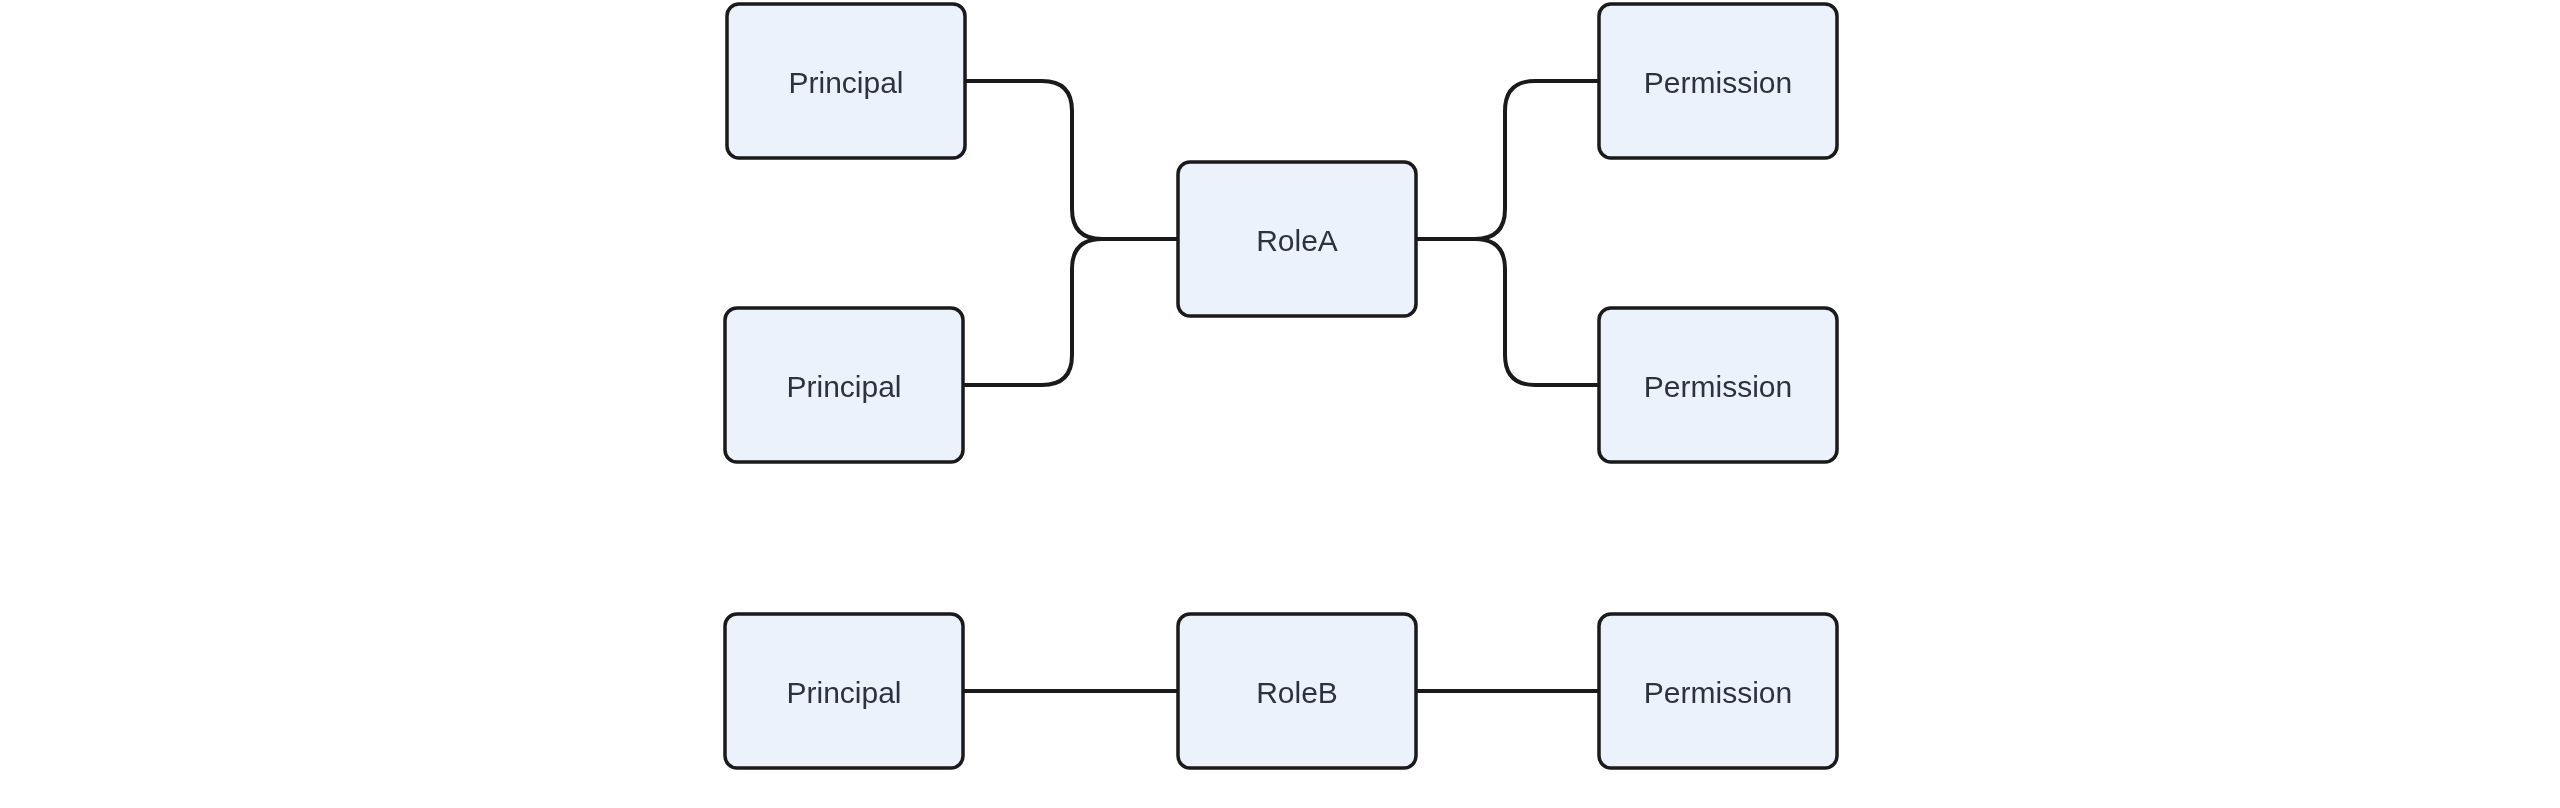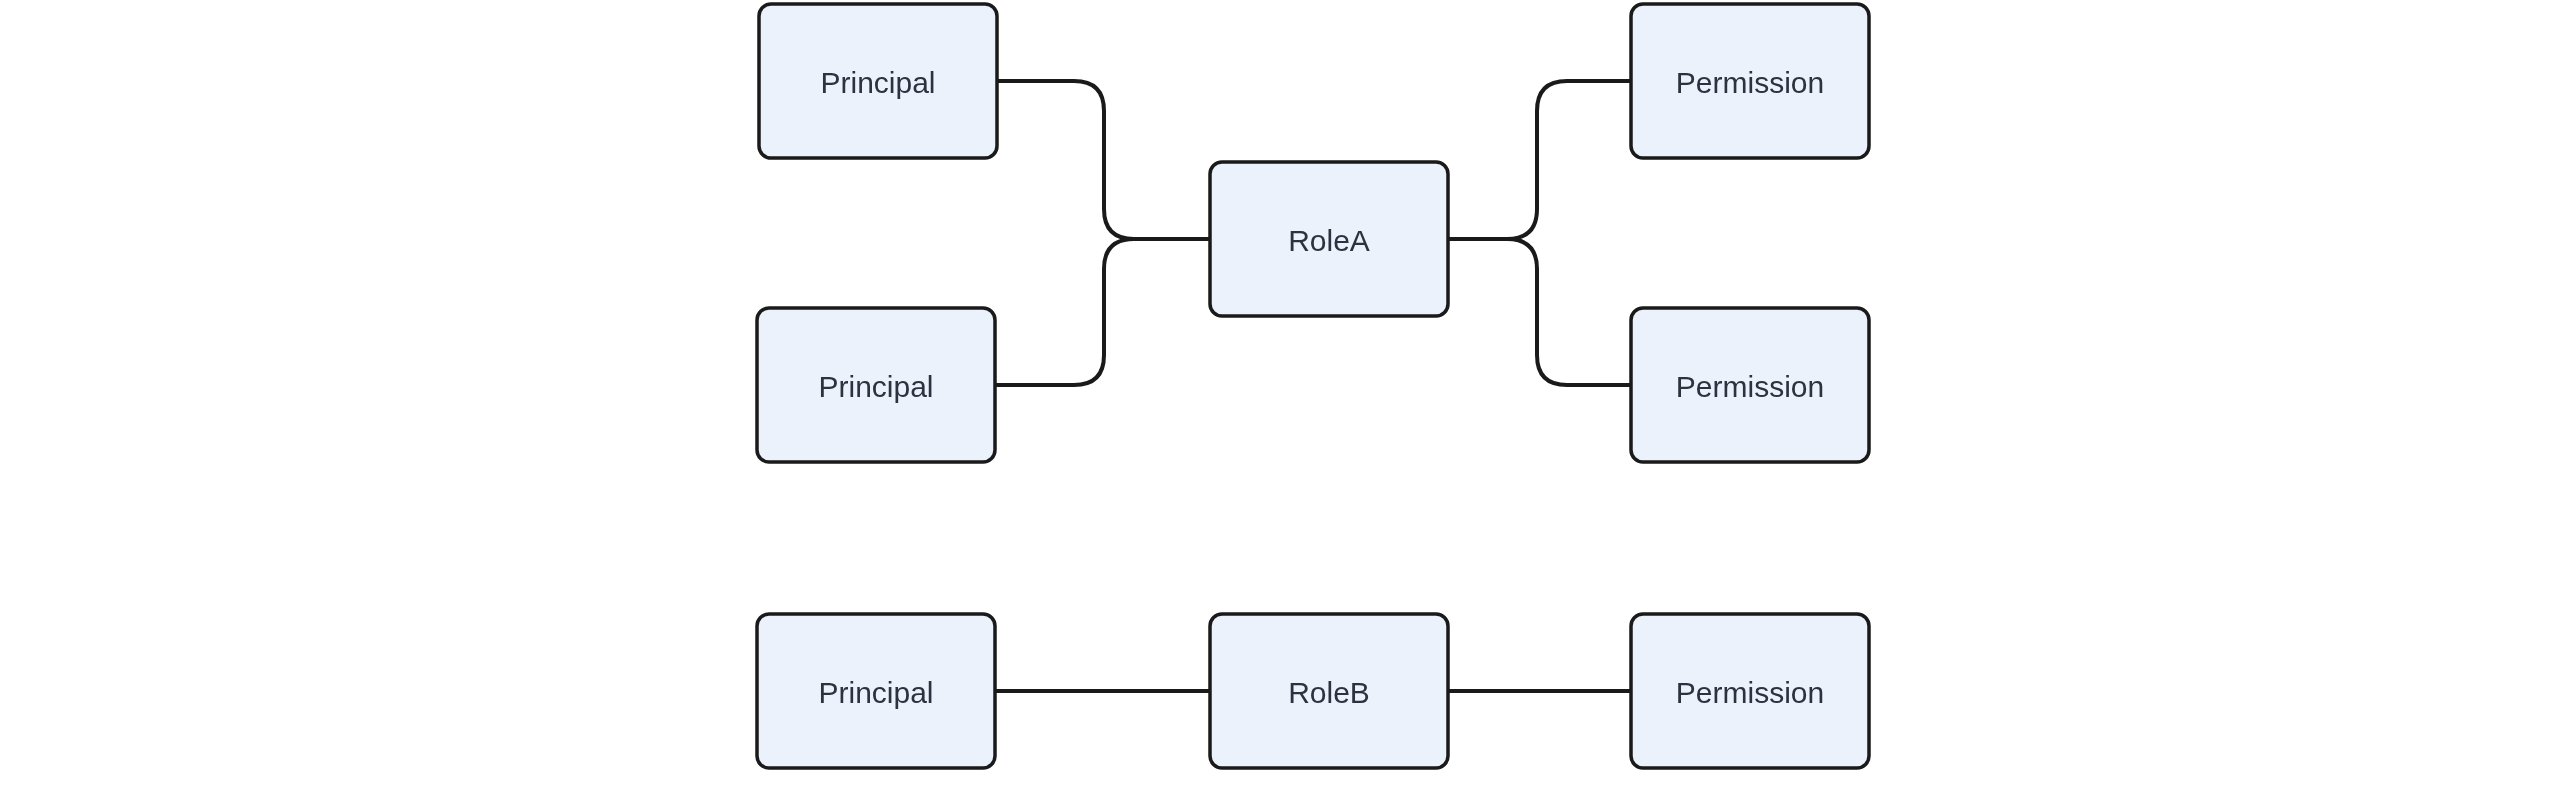--- a/index.html
+++ b/index.html
@@ -11,21 +11,20 @@
   body {
     width: 2560px;
     height: 808px;
     overflow: hidden;
     font-family: "Liberation Sans", sans-serif;
   }
   .diagram-wrap {
     position: relative;
     width: 2408px;
     height: 808px;
-    padding-left: 32px;
   }
   svg.flowchart {
     display: block;
     width: 2560px;
     height: 808px;
   }
   
   .edge {
     fill: none;
     stroke: #1A1A1A;        

